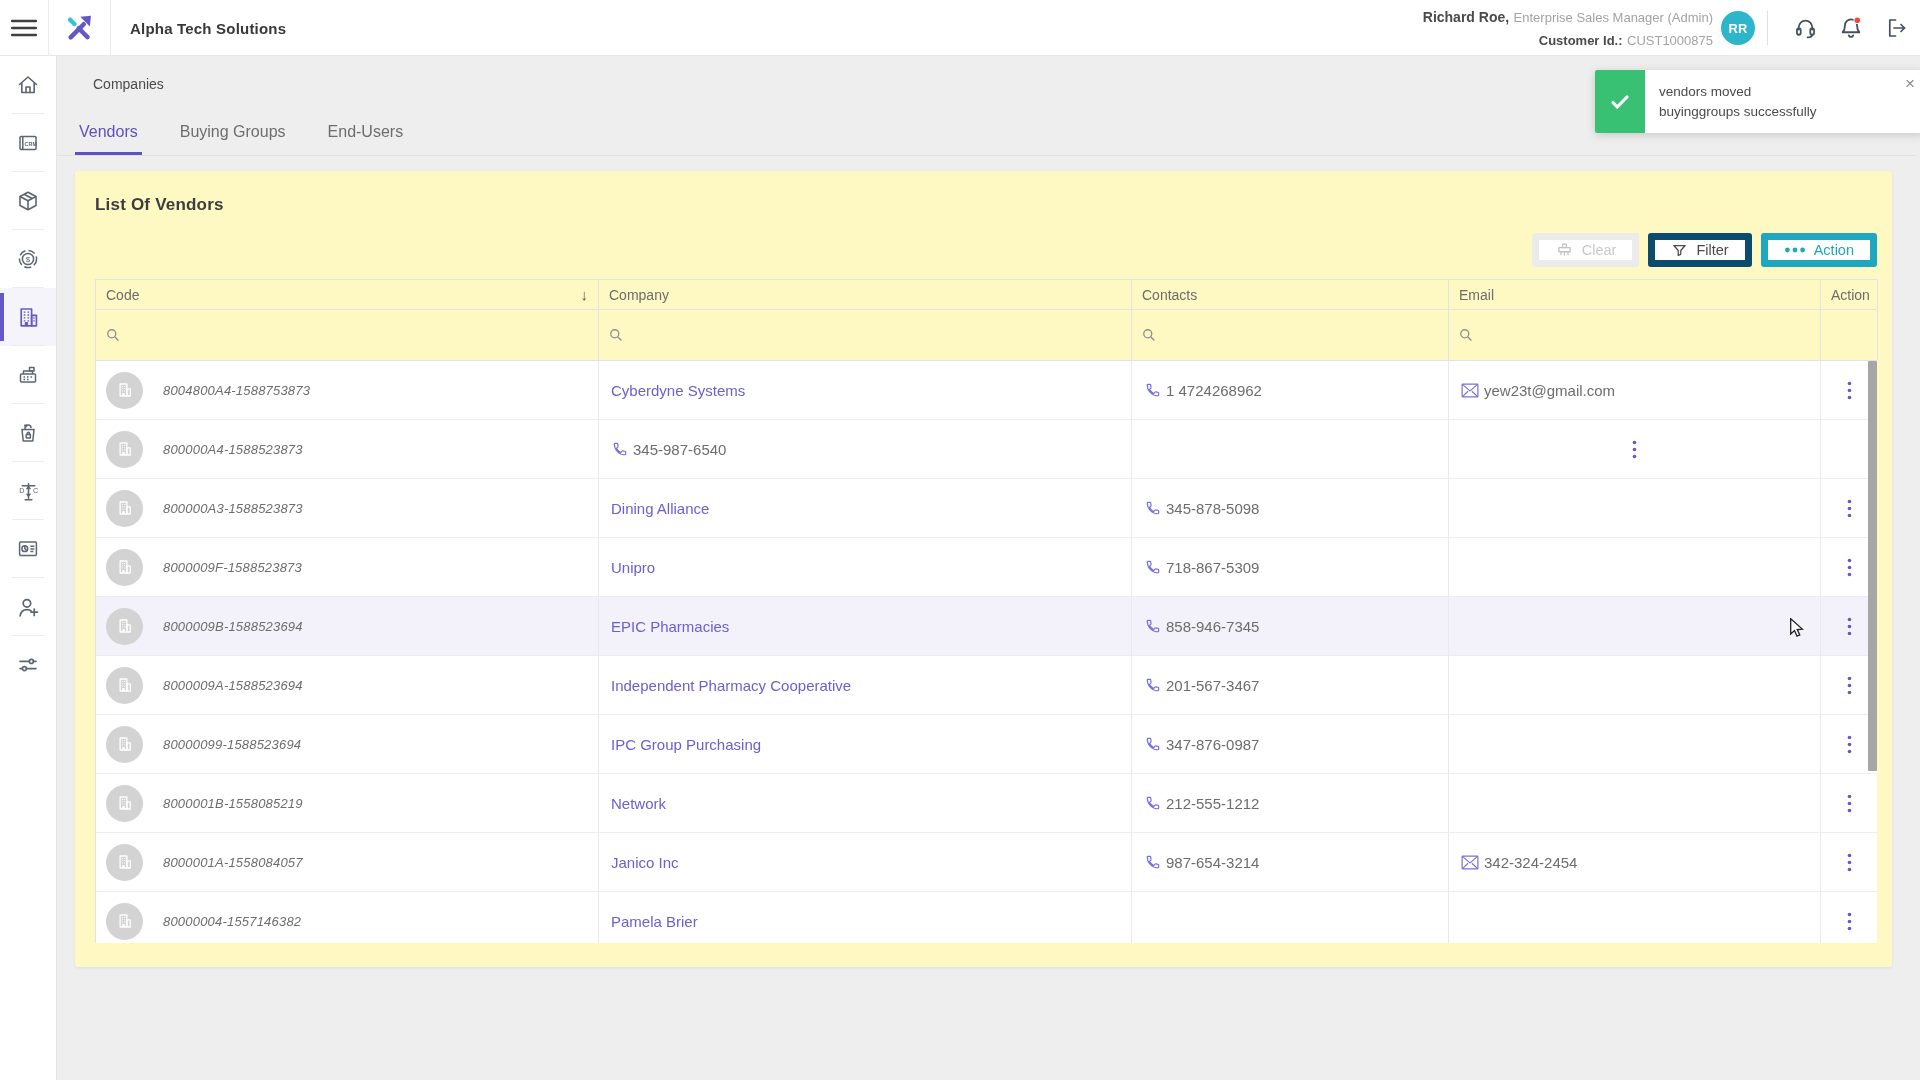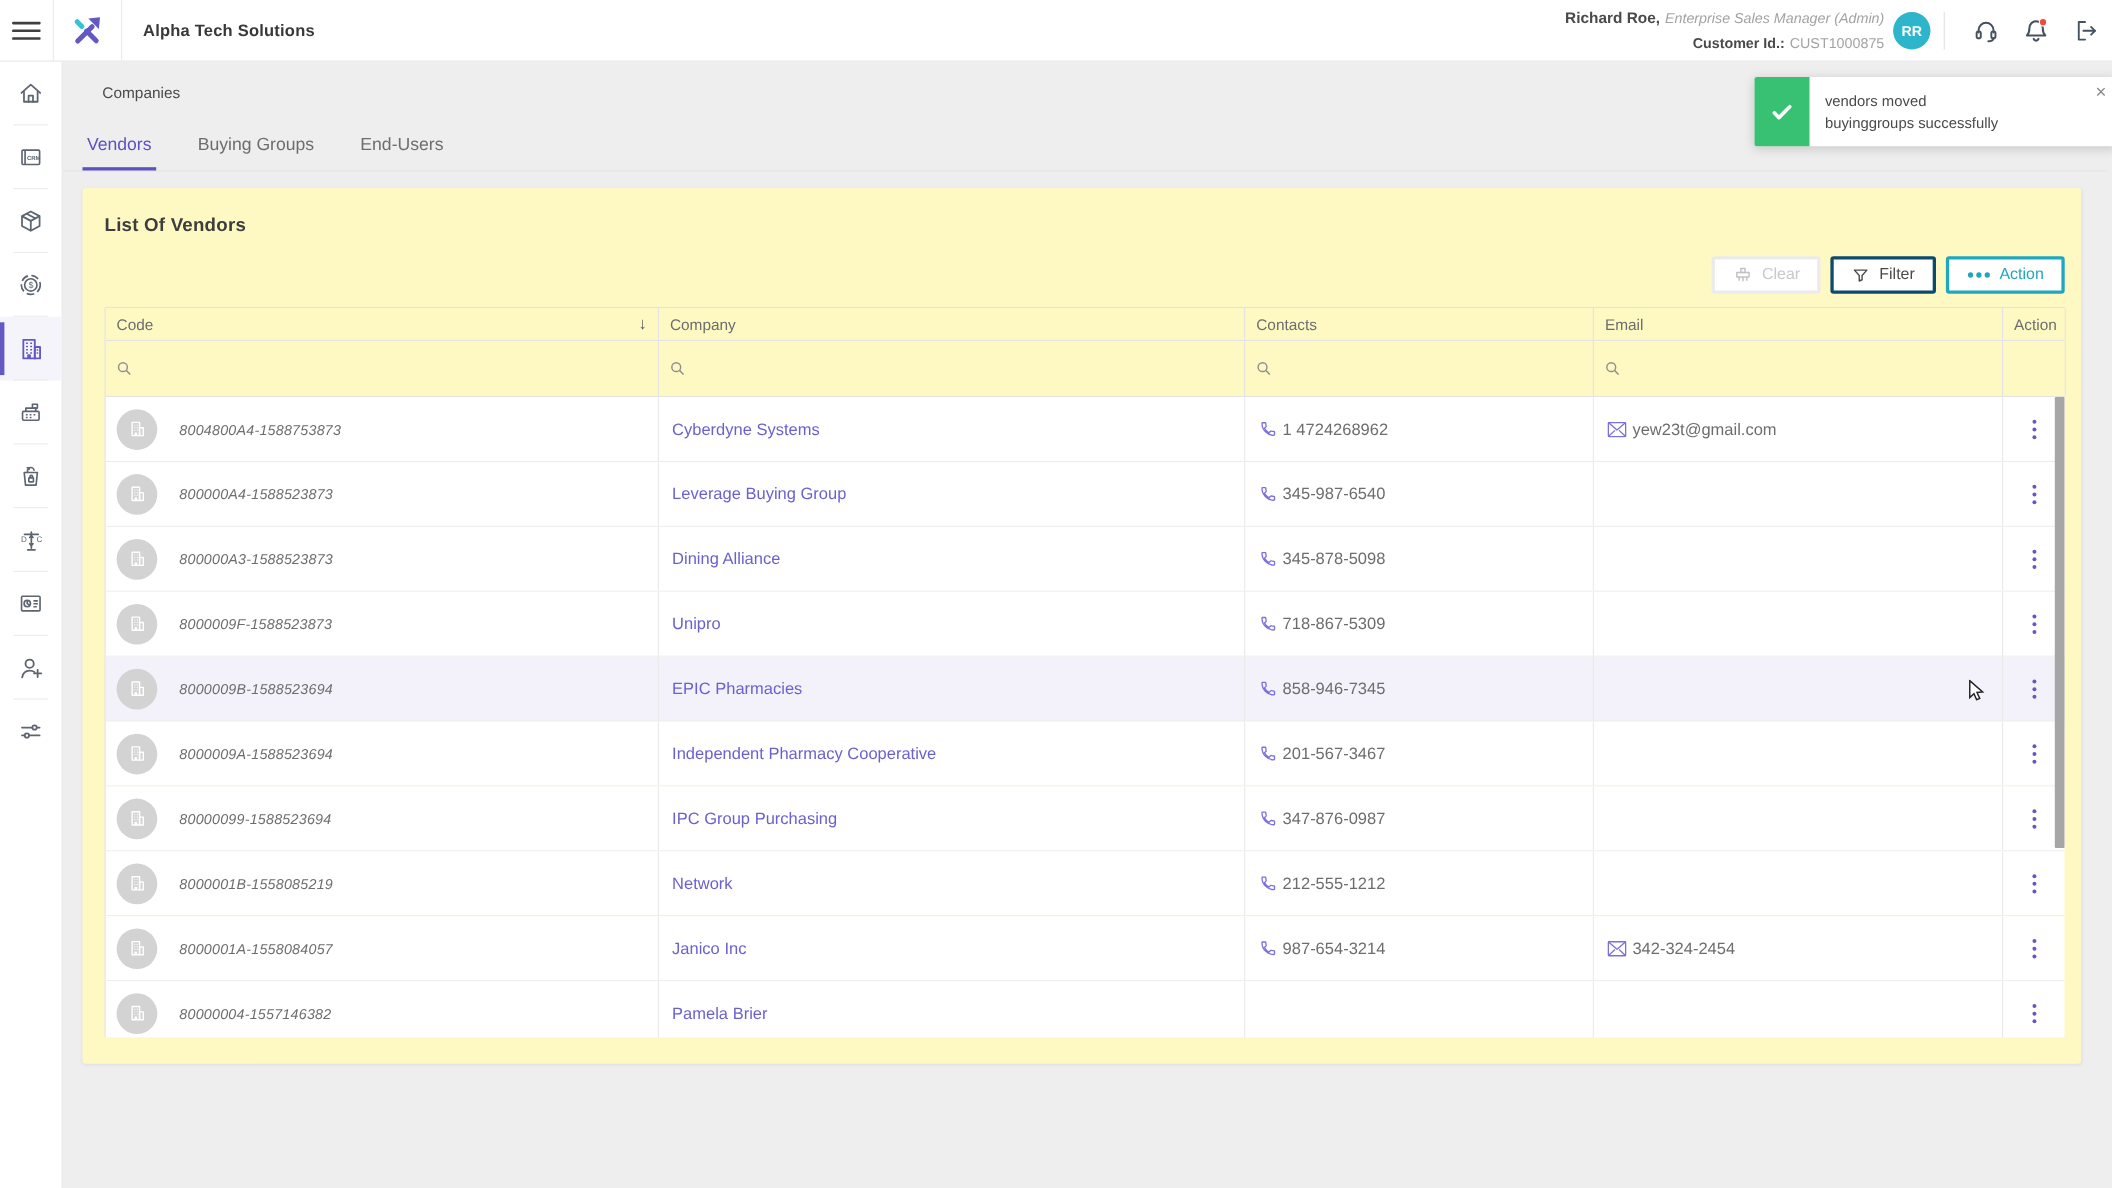--- a/index.html
+++ b/index.html
@@ -8,21 +8,21 @@
   .screen { position:relative; width:1920px; height:1080px; }
 
   
   header { position:absolute; top:0; left:0; width:1920px; height:56px; background:#fff; border-bottom:1px solid #e8e8e8; z-index:20; }
   .hmb { position:absolute; left:0; top:0; width:49px; height:56px; display:flex; align-items:center; justify-content:center; border-right:1px solid #ececec; cursor:pointer; }
   .logo-cell { position:absolute; left:49px; top:0; width:62px; height:56px; display:flex; align-items:center; justify-content:center; border-right:1px solid #ececec; }
   .app-title { position:absolute; left:130px; top:0; height:56px; display:flex; align-items:center; font-size:15px; font-weight:700; color:#383838; letter-spacing:.2px; }
   .hdr-right { position:absolute; right:0; top:0; height:56px; display:flex; align-items:center; }
   .user-meta { text-align:right; line-height:1.45; margin-right:8px; }
   .uname { font-size:14px; font-weight:700; color:#4a4a4a; }
-  .urole { font-size:13px; color:#a3a3a3;font-style:italic; }
+  .urole { font-size:13px; color:#a3a3a3; }
   .clabel { font-size:13px; font-weight:700; color:#4a4a4a; }
   .cval { font-size:13px; color:#a3a3a3; }
   .avatar { width:34px; height:34px; border-radius:50%; background:#2cb5cb; color:#fff; font-size:13px; font-weight:700; display:flex; align-items:center; justify-content:center; margin-right:12px; cursor:pointer; }
   .vdiv { width:1px; height:34px; background:#e0e0e0; margin-right:14px; }
   .hicon { width:46px; height:56px; display:flex; align-items:center; justify-content:center; cursor:pointer; position:relative; }
 
   
   .sidebar { position:absolute; left:0; top:56px; width:57px; height:1024px; background:#fff; border-right:1px solid #e5e5e5; z-index:10; }
   .sb-item { position:relative; width:56px; height:58px; display:flex; align-items:center; justify-content:center; cursor:pointer; }
   .sb-item:not(:last-child):after { content:""; position:absolute; bottom:0; left:12px; width:32px; height:1px; background:#ececec; }
@@ -33,21 +33,21 @@
   .breadcrumb { position:absolute; left:93px; top:76px; font-size:14px; color:#4a4a4a; }
   .tabs { position:absolute; left:57px; top:108px; right:4px; height:48px; border-bottom:1px solid rgba(0,0,0,.05); display:flex; align-items:flex-end; padding-left:18px; }
   .tab { font-size:16px; color:#6d6d6d; padding:0 4px 14px 4px; margin-right:34px; cursor:pointer; position:relative; }
   .tab.active { color:#5b51c0; font-weight:500; }
   .tab.active:after { content:""; position:absolute; left:0; right:0; bottom:0; height:3px; background:#5b51c0; }
 
   
   .card { position:absolute; left:75px; top:171px; width:1817px; height:796px; background:#fef9c3; border-radius:3px; box-shadow:0 1px 3px rgba(0,0,0,.07); }
   .card-title { position:absolute; left:20px; top:24px; font-size:17px; font-weight:600; color:#3d3d3d; letter-spacing:.2px; }
   .toolbar { position:absolute; right:15px; top:62px; display:flex; gap:9px; }
-  .btn { height:34px; display:flex; align-items:center; gap:8px; padding:0 16px; border-radius:3px; background:#fff; font-size:14.5px; cursor:pointer; border:3px solid #0c4a6e; color:#4a4a4a; font-family:inherit; }
+  .btn { height:34px; display:flex; align-items:center; gap:8px; padding:0 16px; border-radius:3px; background:#fff; font-size:14.5px; cursor:pointer; border:7px solid #0c4a6e; color:#4a4a4a; font-family:inherit; }
   .btn.disabled { border-color:#ebebeb; color:#c9c9c9; cursor:default; }
   .btn.accent { border-color:#1fa7bd; color:#1fa7bd; }
 
   
   .table { position:absolute; left:20px; top:108px; width:1782px; border-left:1px solid #e3e3e3; }
   .thead, .tsearch, .trow { display:grid; grid-template-columns:503px 533px 317px 372px 57px; }
   .thead { height:31px; border-top:1px solid #e3e3e3; border-bottom:1px solid #e3e3e3; }
   .thc { display:flex; align-items:center; padding:0 10px; font-size:14px; color:#6d6d6d; border-right:1px solid #e3e3e3; position:relative; cursor:pointer; }
   .thc .sort { margin-left:auto; color:#555; font-size:15px; }
   .tsearch { height:51px; border-bottom:1px solid #e3e3e3; }
@@ -376,23 +376,20 @@
                   <rect x="14.5" y="10.5" width="4.5" height="9.5"></rect>
           <g stroke-width="1.4">
                     <path d="M8 7.4h1.4M11 7.4h1.4M8 10.4h1.4M11 10.4h1.4M8 13.4h1.4M11 13.4h1.4"></path>
                   </g>
           <path d="M9.2 20v-3h1.6v3"></path>
         </svg>
       </span>
       <span class="code-text">800000A4-1588523873</span>
     </div>
     <div class="tc">
-      <span class="company-link">Leverage Buying Group</span>
-    </div>
-    <div class="tc">
       <span class="phone-wrap">
         <svg width="17" height="17" viewBox="0 0 24 24" fill="none" stroke="#7a71dd" stroke-width="1.7" stroke-linejoin="round">
           <path d="M7.8 10.4c1.2 2.4 3.4 4.6 5.8 5.8l2-2c.3-.3.7-.4 1-.2 1 .3 2.1.5 3.2.5.5 0 .9.4.9.9v3.1c0 .5-.4.9-.9.9C11.5 19.4 4.6 12.5 4.6 4.2c0-.5.4-.9.9-.9h3.1c.5 0 .9.4.9.9 0 1.1.2 2.2.5 3.2.1.3 0 .7-.2 1l-2 2z"></path>
         </svg>
         <span>345-987-6540</span>
       </span>
     </div>
     <div class="tc">
       <span class="mail-wrap" style="visibility: hidden;">
         <svg width="18" height="15" viewBox="0 0 24 20" fill="none" stroke="#7a71dd" stroke-width="1.6" stroke-linejoin="round">

